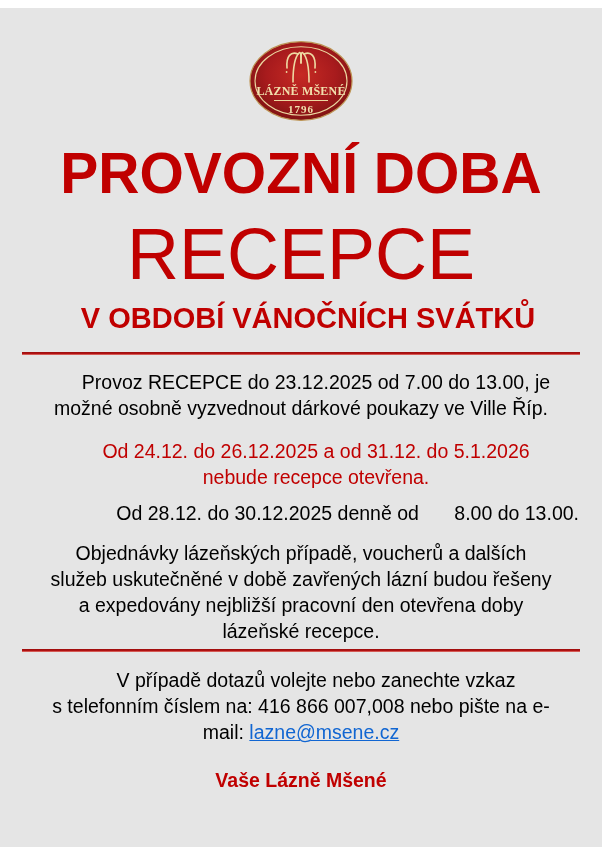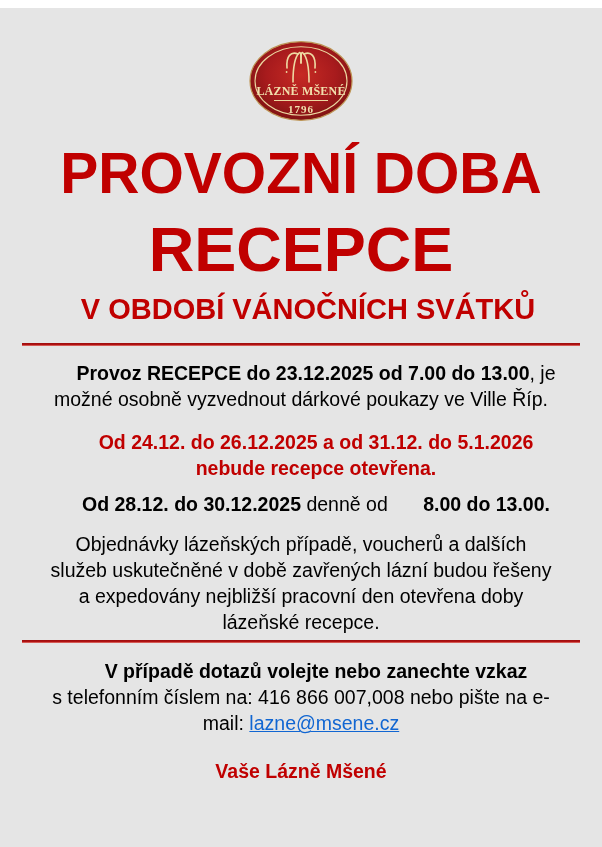--- a/index.html
+++ b/index.html
@@ -17,22 +17,22 @@
   .title-main {
     margin-top: 21px;
     font-size: 57px;
     font-weight: bold;
     line-height: 1.1;
     color: #c00000;
     letter-spacing: 0px;
   }
   .title-big {
     margin-top: 13px;
-    font-size: 63px;
-    font-weight: bold;
+    font-size: 72px;
+    font-weight: normal;
     line-height: 1.0;
     color: #c00000;
   }
   .title-tagline {
     margin-top: 11px;
     font-size: 29px;
     font-weight: bold;
     line-height: 1.2;
     color: #c00000;
     padding-left: 14px;
@@ -43,24 +43,24 @@
     background: linear-gradient(to bottom, #9c0d0d 0%, #b11212 55%, #e8837b 100%);
   }
   .rule.bottom { margin-top: 5px; }
   .para {
     margin: 14px 23px 0 23px;
     font-size: 19.5px;
     line-height: 26px;
     color: #000000;
   }
   .para .line { display: block; }
-  .para .bold { font-weight: bold; padding-left: 30px; }
+  .para .bold { font-weight: normal; padding-left: 30px; }
   .para.red { margin-top: 17px; }
   .para.red .line { color: #c00000; font-weight: bold; }
-  .para.p3 { margin-top: 10px; }
+  .para.p3 { margin-top: 10px; text-align: right; }
   .para.contact { margin-top: 15px; }
   .para a.link {
     color: #1166d2;
     text-decoration: underline;
     cursor: pointer;
     text-align: right;
   }
   .signature {
     margin-top: 24px;
     font-size: 19.5px;

